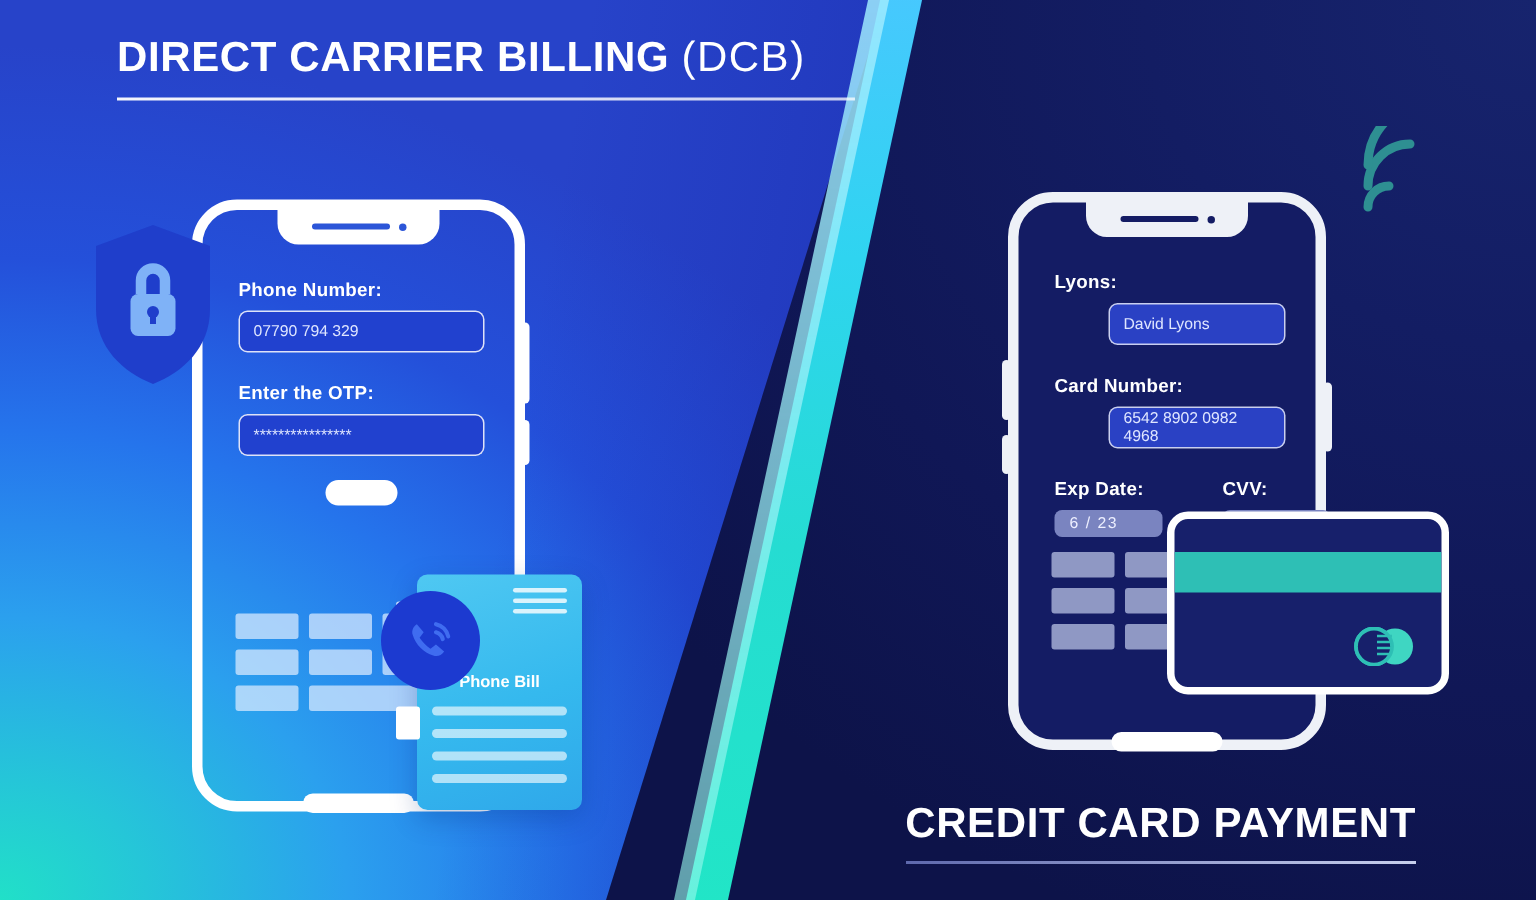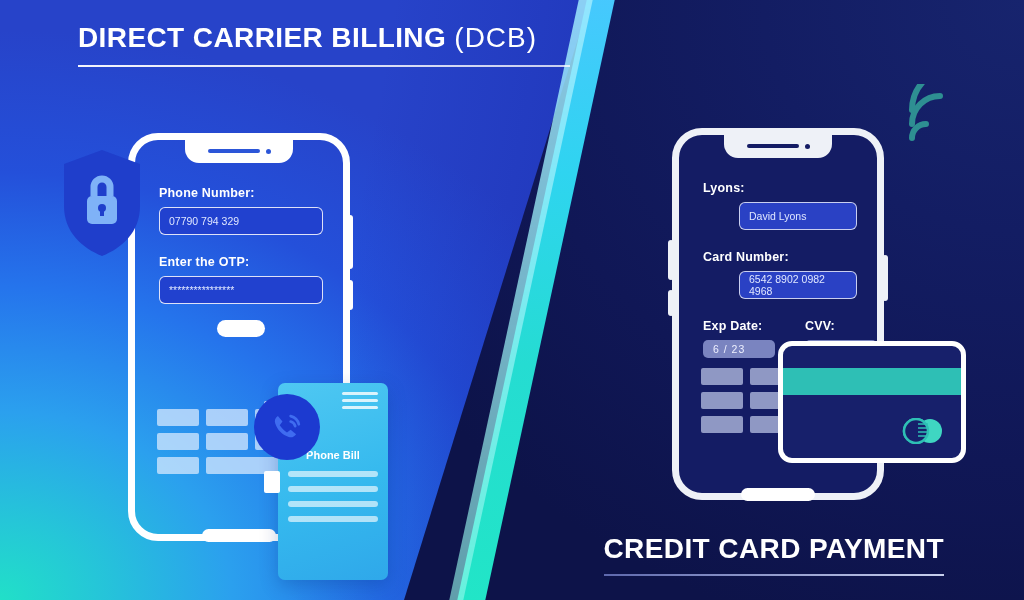--- a/index.html
+++ b/index.html
@@ -113,41 +113,41 @@
     height:28px; border-radius:6px; display:flex; align-items:center;
     padding:0 9px; font-size:10.5px; color:#dfe6ff;
   }
   .phone-left .f-input { border:1.4px solid rgba(255,255,255,.85); background:#2141cf; }
   .phone-right .f-input { border:1.4px solid rgba(255,255,255,.75); background:#2a41c4;margin-left:36px; }
   .gap { height:20px; }
   .submit-btn {
     width:48px; height:17px; background:#fff; border-radius:9px;
     margin:16px auto 0;
   }
-  .row2 { display:flex; gap:30px; }
+  .row2 { display:flex; gap:40px; }
   .small-input {
     height:18px; border-radius:5px; background:#7a84c0; color:#eef0ff;
     display:flex; align-items:center; padding:0 10px; font-size:10.5px;
     letter-spacing:1px; min-width:72px;
   }
 
   
   .keypad { position:absolute; left:22px; bottom:60px; display:grid; grid-template-columns:repeat(3,42px); gap:7px; }
   .key { height:17px; border-radius:2px; }
   .phone-left .key { background:rgba(220,235,255,.72); }
   .phone-right .key { background:#8f98c4; }
   .phone-left .keyw { grid-column:span 2; }
   .home-bar { position:absolute; left:50%; transform:translateX(-50%); bottom:-8px; width:74px; height:13px; background:#fff; border-radius:8px; }
 
   
   .shield { position:absolute; left:60px; top:148px; width:84px; height:110px; }
 
   
   .bill {
-    position:absolute; left:278px; top:383px; width:110px; height:197px;
+    position:absolute; left:278px; top:383px; width:110px; height:157px;
     background: linear-gradient(160deg, #4fc8f2 0%, #35b9ee 55%, #2fa8ea 100%);
     border-radius:7px; padding:16px 10px; box-shadow:0 6px 18px rgba(0,40,120,.25);
   }
   .bill-topline { position:absolute; right:10px; top:9px; width:36px; height:3px; background:rgba(255,255,255,.8); border-radius:2px; }
   .bill-topline2 { position:absolute; right:10px; top:16px; width:36px; height:3px; background:rgba(255,255,255,.8); border-radius:2px; }
   .bill-topline3 { position:absolute; right:10px; top:23px; width:36px; height:3px; background:rgba(255,255,255,.8); border-radius:2px; }
   .bill-title { position:absolute; left:0; right:0; top:66px; text-align:center; color:#fff; font-size:11px; font-weight:bold; }
   .bill-lines { position:absolute; left:10px; right:10px; top:88px; }
   .bill-lines div { height:6px; background:rgba(255,255,255,.62); border-radius:3px; margin-bottom:9px; }
   .bill-tab { position:absolute; left:-14px; top:88px; width:16px; height:22px; background:#fff; border-radius:2px; }

